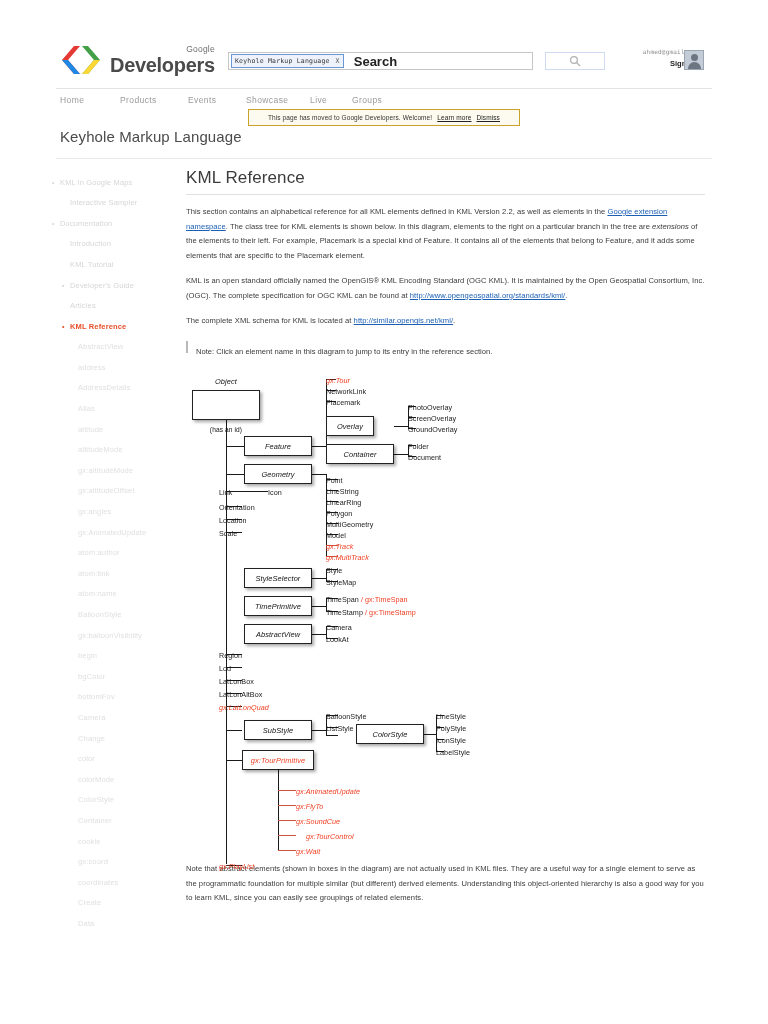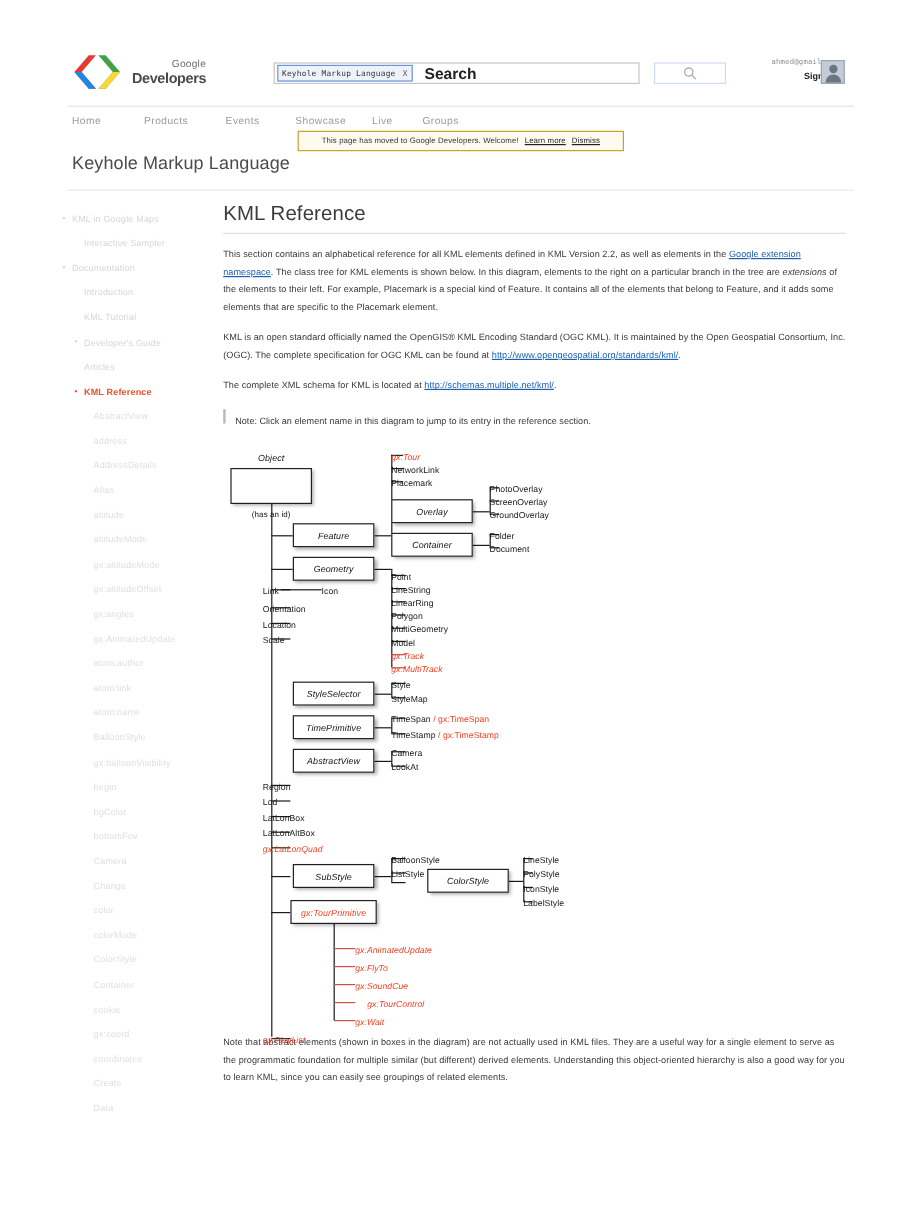--- a/index.html
+++ b/index.html
@@ -12,21 +12,21 @@
   }
   .page { position: relative; width: 768px; height: 1024px; background:#fff; }
 
   
   .header { position:absolute; left:0; top:30px; width:768px; height:62px; }
   .logo-wrap { position:absolute; left:60px; top:10px; display:flex; align-items:center; }
   .gd-logo { width:42px; height:40px; position:relative; }
   .gd-logo svg { display:block; }
   .logo-text { margin-left:8px; line-height:1; }
   .logo-google { font-size:8.5px; color:#6f6f6f; letter-spacing:.2px; display:block; margin-bottom:1px;text-align:right;}
-  .logo-dev { font-size:12px; color:#4a4a4a; font-weight:bold; display:block; letter-spacing:-0.3px;}
+  .logo-dev { font-size:20px; color:#4a4a4a; font-weight:bold; display:block; letter-spacing:-0.3px;}
 
   .searchbar { position:absolute; left:228px; top:22px; width:305px; height:18px;
     border:1px solid #c6c6c6; background:#fff; display:flex; align-items:center; }
   .chip { margin-left:2px; height:14px; border:1px solid #6b97d6; background:#eef3fb;
     display:flex; align-items:center; padding:0 3px; font-size:6.5px; color:#333;
     font-family:"DejaVu Sans Mono", monospace; letter-spacing:.2px;}
   .chip-x { margin-left:6px; color:#555; font-size:6.5px; }
   .search-label { margin-left:10px; font-size:13px; color:#222; font-weight:bold;}
 
   .searchbtn { position:absolute; left:545px; top:22px; width:60px; height:18px;
@@ -290,21 +290,21 @@
 
     <p class="body">
       <span>This section contains an alphabetical reference for all KML elements defined in KML Version 2.2, as well as elements in the </span><a href="#">Google extension namespace</a><span>. The class tree for KML elements is shown below. In this diagram, elements to the right on a particular branch in the tree are </span><i>extensions</i><span> of the elements to their left. For example, Placemark is a special kind of Feature. It contains all of the elements that belong to Feature, and it adds some elements that are specific to the Placemark element.</span>
     </p>
 
     <p class="body">
       <span>KML is an open standard officially named the OpenGIS® KML Encoding Standard (OGC KML). It is maintained by the Open Geospatial Consortium, Inc. (OGC). The complete specification for OGC KML can be found at </span><a href="#">http://www.opengeospatial.org/standards/kml/</a><span>.</span>
     </p>
 
     <p class="body">
-      <span>The complete XML schema for KML is located at </span><a href="#">http://schemas.multiple.net/kml/</a><span>.</span>
+      <span>The complete XML schema for KML is located at </span><a href="#">http://similar.opengis.net/kml/</a><span>.</span>
     </p>
 
     <div class="note">
       <span>Note: Click an element name in this diagram to jump to its entry in the reference section.</span>
     </div>
 
     <div class="diagram" id="diagram">
         <div class="ln v dk" style="left: 40px; top: 48px; height: 444px;"></div>
         <div class="ln h dk" style="left: 40px; top: 74px; width: 18px;"></div>
         <div class="ln h dk" style="left: 40px; top: 102px; width: 18px;"></div>
@@ -376,21 +376,21 @@
         <div class="ln h rd" style="left: 92px; top: 448px; width: 18px;"></div>
         <div class="ln h rd" style="left: 92px; top: 463px; width: 18px;"></div>
         <div class="ln h rd" style="left: 92px; top: 478px; width: 18px;"></div>
         <div class="node-box" style="left: 6px; top: 18px; width: 68px; height: 30px; gap: 40px;">
           <span>Object</span>
           <small>(has an id)</small>
         </div>
         <div class="node-box" style="left: 58px; top: 64px; width: 68px; height: 20px;">
           <span>Feature</span>
         </div>
-        <div class="node-box" style="left: 140px; top: 44px; width: 68px; height: 20px;">
+        <div class="node-box" style="left: 140px; top: 44px; width: 48px; height: 20px;">
           <span>Overlay</span>
         </div>
         <div class="node-box" style="left: 140px; top: 72px; width: 68px; height: 20px;">
           <span>Container</span>
         </div>
         <div class="node-box" style="left: 58px; top: 92px; width: 68px; height: 20px;">
           <span>Geometry</span>
         </div>
         <div class="node-box" style="left: 58px; top: 196px; width: 68px; height: 20px;">
           <span>StyleSelector</span>

